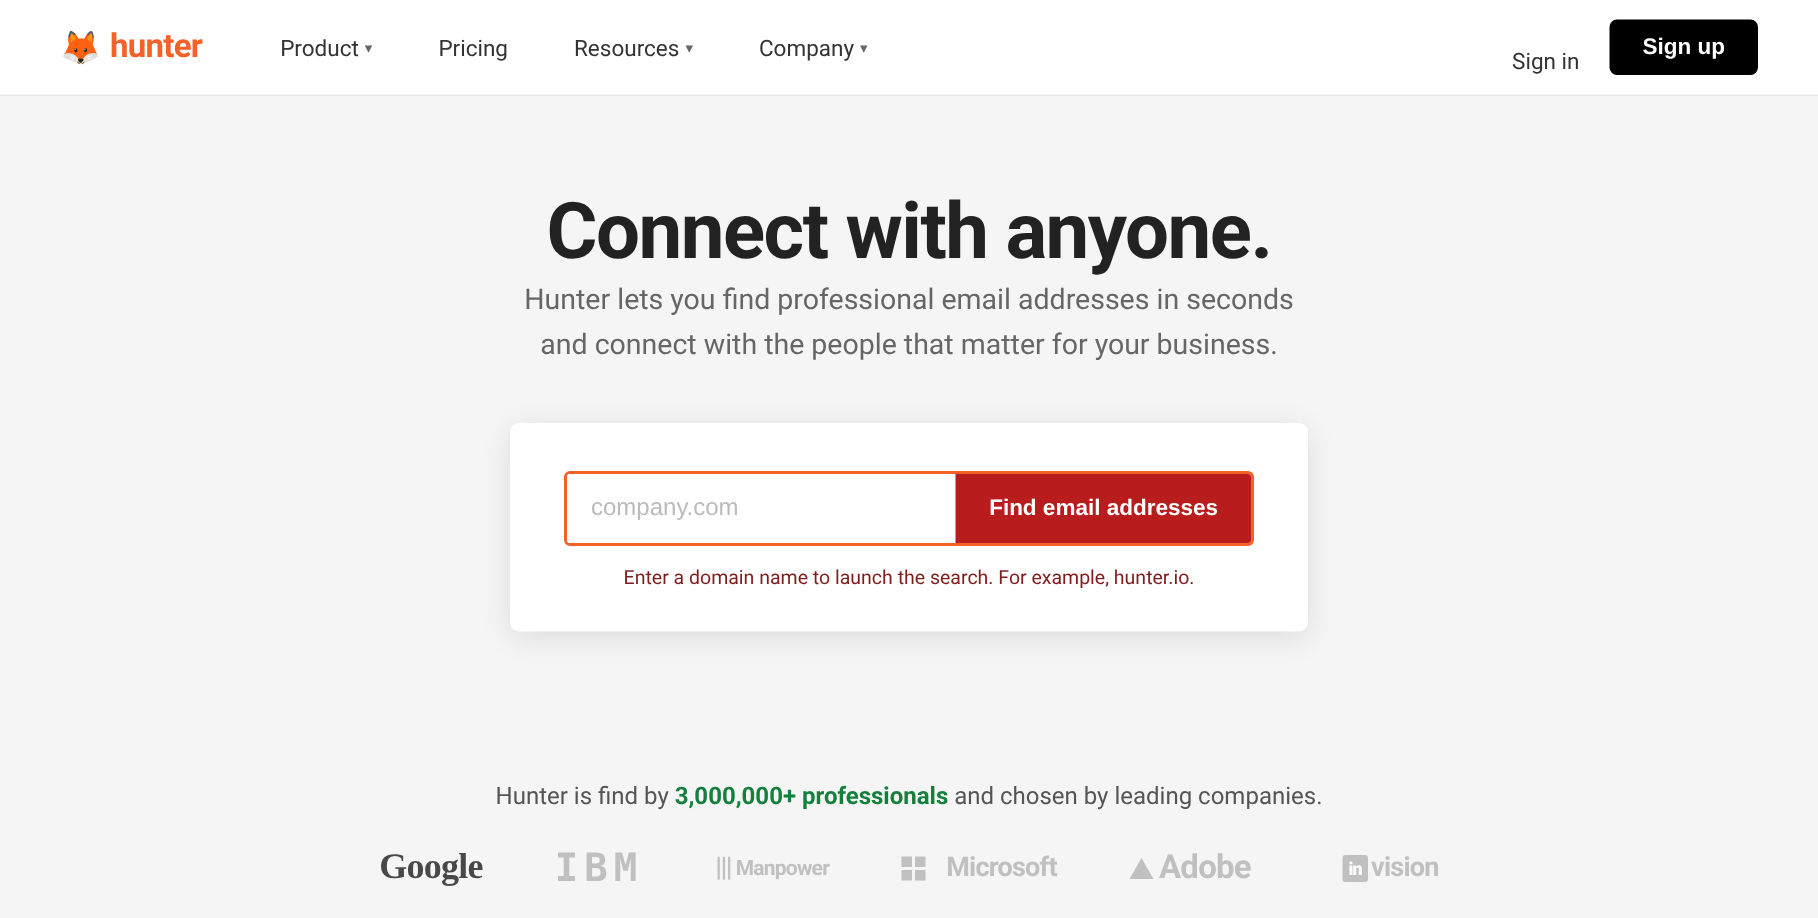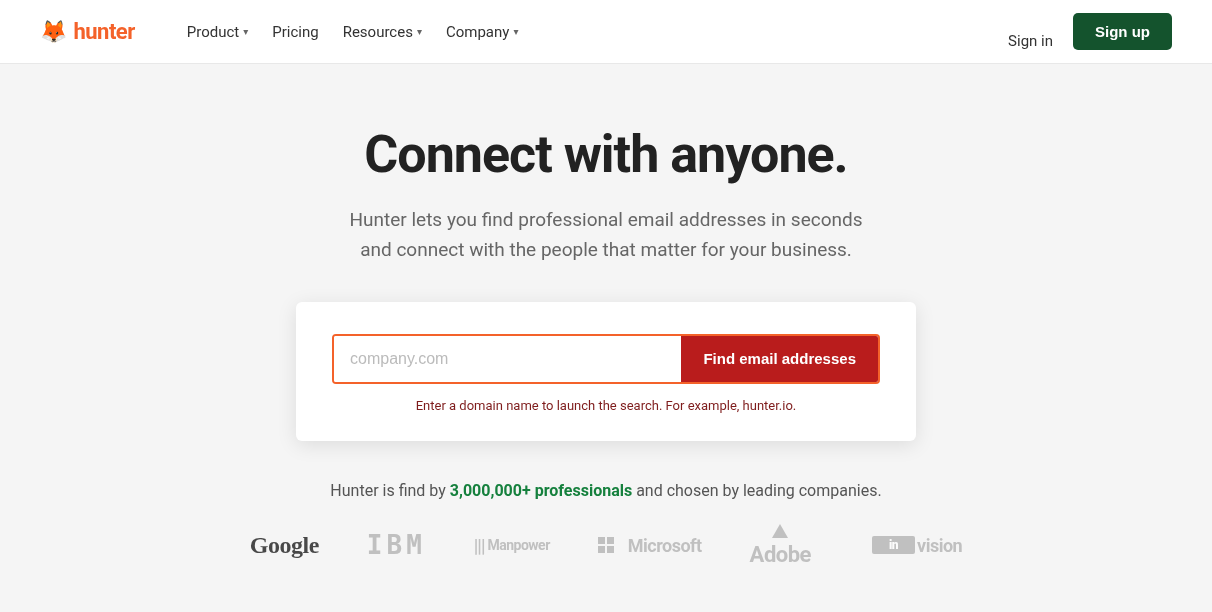--- a/index.html
+++ b/index.html
@@ -34,21 +34,21 @@
     }
     .logo-text {
       font-size: 22px;
       font-weight: 700;
       color: #f4622a;
       letter-spacing: -0.5px;
     }
     .nav-links {
       display: flex;
       align-items: center;
-      gap: 0;
+      gap: 20px;
       flex: 1;
     }
     .nav-item {
       display: flex;
       align-items: center;
       gap: 4px;
       padding: 8px 12px;
       font-size: 15px;
       color: #333;
       cursor: pointer;
@@ -64,21 +64,21 @@
       align-items: flex-end;
       gap: 20px;
     }
     .signin-link {
       font-size: 15px;
       color: #333;
       cursor: pointer;
       text-decoration: none;
     }
     .signup-btn {
-      background: #14532d;
+      background: #000000;
       color: #fff;
       border: none;
       padding: 10px 22px;
       border-radius: 5px;
       font-size: 15px;
       font-weight: 600;
       cursor: pointer;
     }
 
     
@@ -87,37 +87,37 @@
       flex-direction: column;
       align-items: center;
       padding: 60px 20px 40px;
       text-align: center;
     }
     .hero-title {
       font-size: 52px;
       font-weight: 700;
       color: #222;
       letter-spacing: -1px;
-      margin-bottom: 20px;
     }
     .hero-subtitle {
       font-size: 19px;
       color: #666;
       max-width: 560px;
       line-height: 1.6;
       margin-bottom: 36px;
     }
 
     
     .search-card {
       background: #fff;
       border-radius: 6px;
       box-shadow: 0 4px 20px rgba(0,0,0,0.1);
       padding: 32px 36px 28px;
-      width: 620px;
+      width: 532px;
+      margin-bottom: 60px;
     }
     .search-row {
       display: flex;
       border: 2px solid #f4622a;
       border-radius: 4px;
       overflow: hidden;
       margin-bottom: 14px;
     }
     .search-input {
       flex: 1;
@@ -171,24 +171,24 @@
       color: #bbb;
       letter-spacing: -0.5px;
       opacity: 0.7;
     }
     .logo-google { font-family: Georgia, serif; font-size: 24px; color: #000000; }
     .logo-ibm { font-family: monospace; font-size: 26px; letter-spacing: 4px; color: #aaa; font-weight: 900; }
     .logo-manpower { font-size: 14px; color: #aaa; display: flex; align-items: center; gap: 3px; }
     .logo-microsoft { display: flex; align-items: center; gap: 14px; color: #aaa; font-size: 18px; }
     .ms-grid { display: grid; grid-template-columns: 1fr 1fr; gap: 2px; width: 16px; height: 16px; }
     .ms-cell { width: 7px; height: 7px; background: #aaa; }
-    .logo-adobe { font-size: 22px; color: #aaa; display: flex; align-items: center; gap: 4px; flex-direction: column; }
+    .logo-adobe { font-size: 22px; color: #aaa; display: flex; align-items: center; gap: 4px; }
     .adobe-tri { width: 0; height: 0; border-left: 8px solid transparent; border-right: 8px solid transparent; border-bottom: 14px solid #aaa; }
     .logo-invision { display: flex; align-items: center; font-size: 18px; color: #aaa; gap: 2px; }
-    .inv-box { background: #aaa; color: #fff; font-size: 12px; font-weight: 900; padding: 2px 17px; border-radius: 2px; margin-left: 13px; }
+    .inv-box { background: #aaa; color: #fff; font-size: 12px; font-weight: 900; padding: 2px 4px; border-radius: 2px; margin-left: 13px; }
   </style>
 </head>
 <body>
 
 <nav class="navbar">
   <a class="logo-area" href="#">
     <span class="logo-icon">🦊</span>
     <span class="logo-text">hunter</span>
   </a>
   <div class="nav-links">

